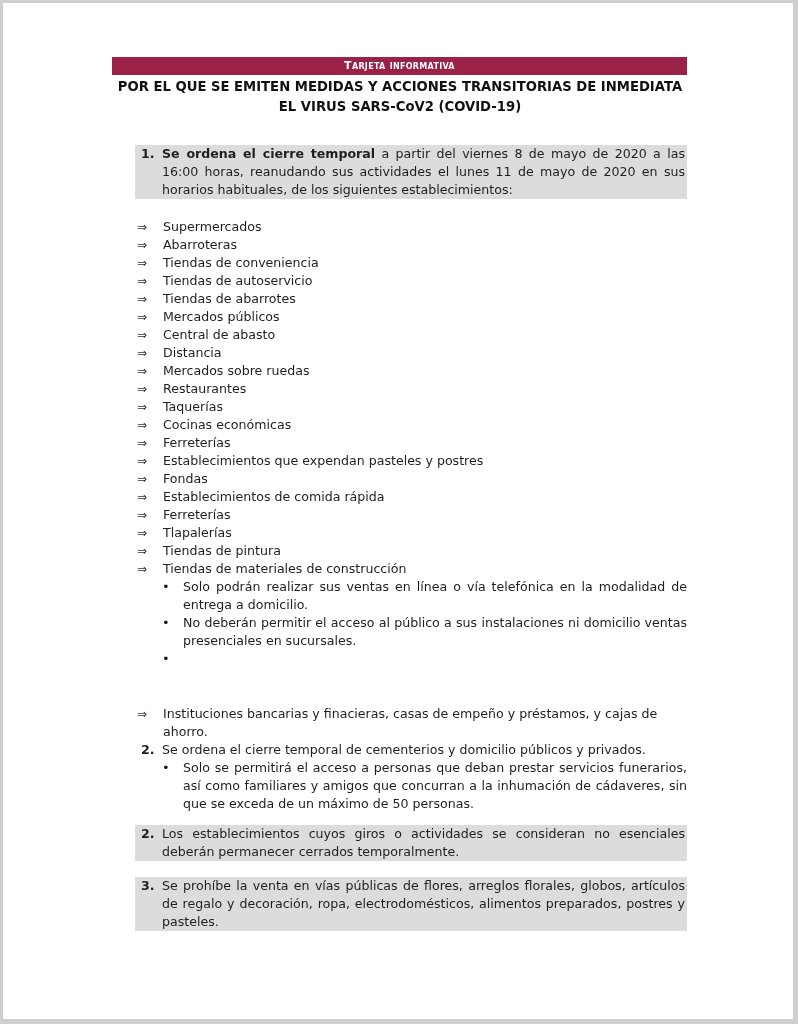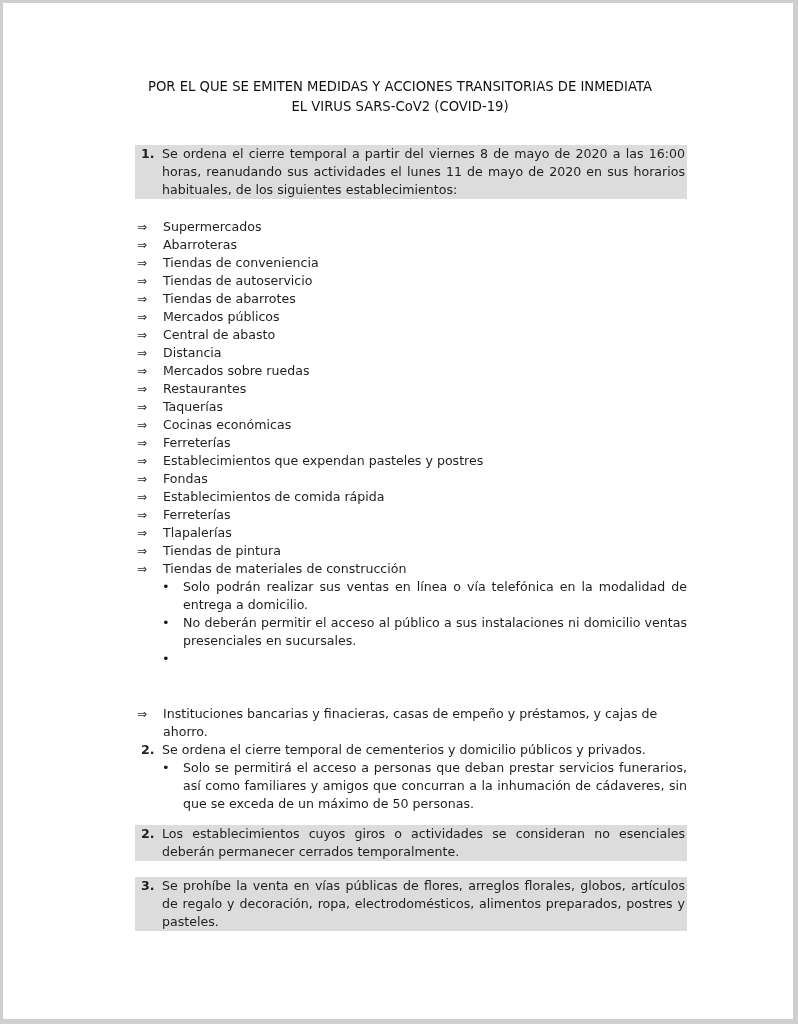--- a/index.html
+++ b/index.html
@@ -16,35 +16,35 @@
     }
     .banner {
       position: absolute; left: 109px; top: 54px; width: 575px; height: 18px;
       background: #9b2247;
       color: #ffffff; font-weight: bold; font-size: 11px;
       font-variant: small-caps; letter-spacing: 0.3px;
       text-align: center; line-height: 18px;
     }
     .title {
       position: absolute; left: 100px; top: 74px; width: 594px;
-      text-align: center; font-weight: normal; font-size: 13.2px; line-height: 20px;
+      text-align: center; font-weight: bold; font-size: 13.2px; line-height: 20px;
       color: #111;
     }
     .numbered {
       position: absolute; left: 132px; width: 552px;
       font-size: 12.6px; line-height: 18px;
     }
     .numbered.shaded { background: #dcdcdc; }
     .numbered .num {
       position: absolute; left: 6px; top: 0; font-weight: bold;
     }
     .numbered .body {
       margin-left: 27px; text-align: justify; padding-right: 2px;
     }
-    .numbered .body b { font-weight: normal; margin-top: 46px; }
+    .numbered .body b { font-weight: bold; margin-top: 46px; }
     .arrow-list {
       position: absolute; left: 134px; width: 560px; margin: 0; padding: 0; list-style: none;
       font-size: 12.6px; line-height: 18px;
     }
     .arrow-list li { position: relative; padding-left: 26px; }
     .arrow-list .arrow {
       position: absolute; left: 0; top: 0; font-size: 12px; color: #333;
     }
     .bullet-list {
       position: absolute; left: 156px; width: 528px; margin: 0; padding: 0; list-style: none;
@@ -53,20 +53,21 @@
     .bullet-list li { position: relative; padding-left: 24px; text-align: justify; }
     .bullet-list .dot {
       position: absolute; left: 3px; top: 0; font-size: 13px;
     }
   </style>
 </head>
 <body>
 
 <div class="page">
 
+  <div class="banner">Tarjeta informativa</div>
 
   <div class="title">
     <div>POR EL QUE SE EMITEN MEDIDAS Y ACCIONES TRANSITORIAS DE INMEDIATA</div>
     <div>EL VIRUS SARS-CoV2 (COVID-19)</div>
   </div>
 
   <div class="numbered shaded" style="top:142px;">
     <span class="num">1.</span>
     <div class="body"><b>Se ordena el cierre temporal</b><span> a partir del viernes 8 de mayo de 2020 a las 16:00 horas, reanudando sus actividades el lunes 11 de mayo de 2020 en sus horarios habituales, de los siguientes establecimientos:</span></div>
   </div>

